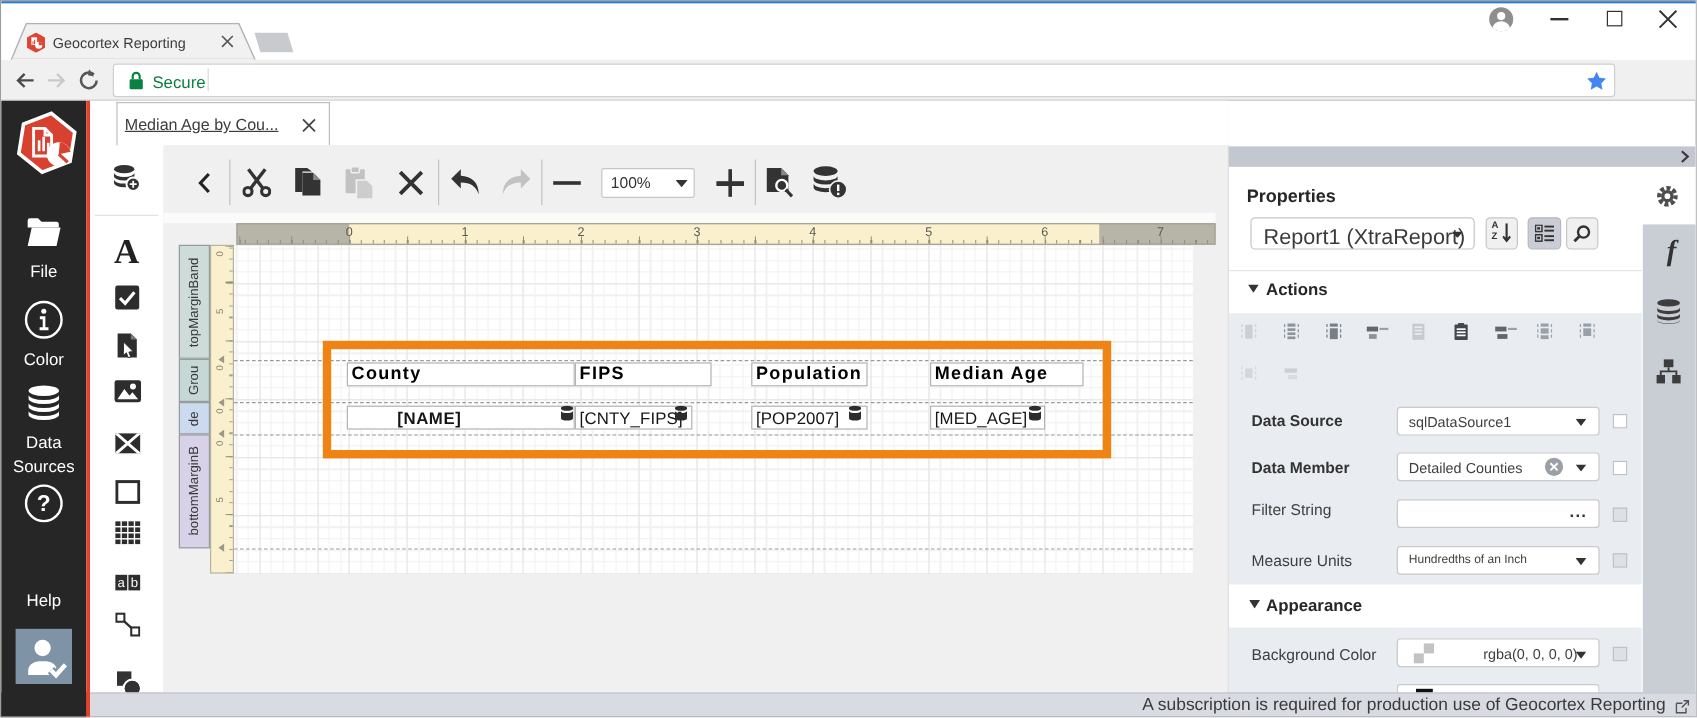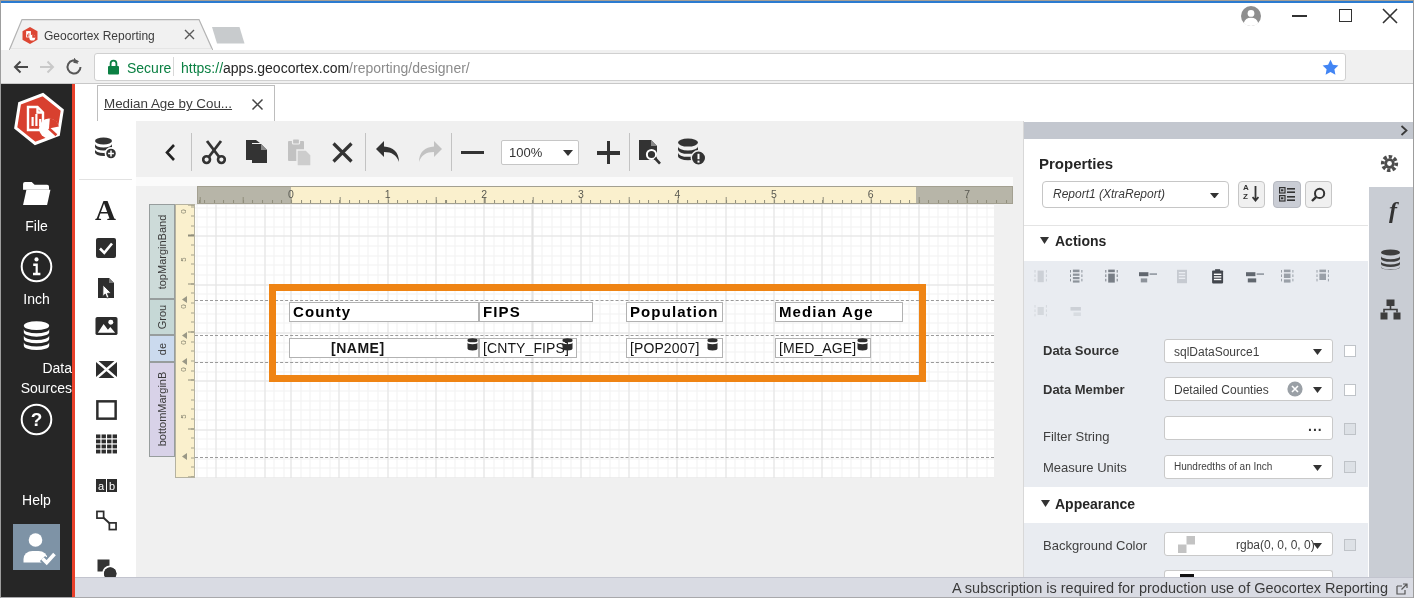--- a/index.html
+++ b/index.html
@@ -83,21 +83,20 @@
     <polygon points="13,0.5 13,6 18,6" fill="#575757" transform="translate(-4.2,-1) rotate(10 14 3)"></polygon>
   </svg>
 
   <div class="abs" style="left:93px;top:53px;width:1252px;height:28px;background:#fff;border:1px solid #d0d0d0;border-radius:3px;"></div>
   <svg class="abs" style="left:106px;top:59px;" width="13" height="16" viewBox="0 0 13 16">
     <rect x="1" y="7" width="11" height="8.4" rx="1" fill="#0b8043"></rect>
     <path d="M3.6 7 V4.6 a2.9 2.9 0 0 1 5.8 0 V7" stroke="#0b8043" stroke-width="1.8" fill="none"></path>
   </svg>
   <div class="abs" style="left:126px;top:60px;font-size:14px;color:#0b8043;">Secure</div>
   <div class="abs" style="left:172px;top:57px;width:1px;height:19px;background:#d8d8d8;"></div>
-  <div class="abs" style="left:180px;top:60px;font-size:14px;color:#0b8043;">https://<span style="color:#262626;">apps.geocortex.com</span><span style="color:#8b8b8b;">/reporting/designer/</span></div>
 
   <svg class="abs" style="left:1321px;top:59px;" width="17" height="17" viewBox="0 0 17 17">
     <path d="M8.5 0.8 L10.9 5.8 L16.4 6.5 L12.4 10.3 L13.4 15.8 L8.5 13.1 L3.6 15.8 L4.6 10.3 L0.6 6.5 L6.1 5.8 Z" fill="#4285f4"></path>
   </svg>
 
   <div class="abs" id="sidebar" style="left:0;top:84px;width:71px;height:514px;background:#262626;"></div>
   <div class="abs" style="left:71px;top:84px;width:3px;height:514px;background:#e8402a;"></div>
 
   <svg class="abs" style="left:11px;top:90px;" width="54" height="60" viewBox="0 0 54 60">
     <g transform="rotate(9 27 29)">
@@ -117,29 +116,29 @@
     <path d="M1 3 a2 2 0 0 1 2-2 H10 l3 3 H26 a2 2 0 0 1 2 2 v3 H1 Z" fill="#fff"></path>
     <path d="M4.5 9 H29.5 L26 25 H1 Z" fill="#fff"></path>
   </svg>
   <div class="abs" style="left:0;top:218px;width:71px;text-align:center;font-size:14px;color:#ffffff;">File</div>
 
   <svg class="abs" style="left:19px;top:250px;" width="33" height="33" viewBox="0 0 33 33">
     <circle cx="16.5" cy="16.5" r="14.8" fill="none" stroke="#fff" stroke-width="2"></circle>
     <circle cx="16.5" cy="9.4" r="2.1" fill="#fff"></circle>
     <path d="M13.2 13.6 h4.6 v9.2 h2.6 v2.4 H13 v-2.4 h2.6 v-6.8 h-2.4 Z" fill="#fff"></path>
   </svg>
-  <div class="abs" style="left:0;top:291px;width:71px;text-align:center;font-size:14px;color:#ffffff;">Inch</div>
+  <div class="abs" style="left:0;top:291px;width:71px;text-align:center;font-size:14px;color:#ffffff;">Color</div>
 
   <svg class="abs" style="left:20px;top:320px;" width="31" height="31" viewBox="0 0 33 33">
     <ellipse cx="16.5" cy="6" rx="13.5" ry="4.6" fill="#fff"></ellipse>
     <path d="M3 9.5 a13.5 4.6 0 0 0 27 0 v3.6 a13.5 4.6 0 0 1 -27 0 Z" fill="#fff"></path>
     <path d="M3 16.6 a13.5 4.6 0 0 0 27 0 v3.6 a13.5 4.6 0 0 1 -27 0 Z" fill="#fff"></path>
     <path d="M3 23.7 a13.5 4.6 0 0 0 27 0 v3.6 a13.5 4.6 0 0 1 -27 0 Z" fill="#fff"></path>
   </svg>
-  <div class="abs" style="left:0;top:358px;width:71px;text-align:right;font-size:14px;color:#ffffff;line-height:20.2px;">Data<br>Sources</div>
+  <div class="abs" style="left:0;top:358px;width:71px;text-align:center;font-size:14px;color:#ffffff;line-height:20.2px;">Data<br>Sources</div>
 
   <svg class="abs" style="left:19px;top:403px;" width="33" height="33" viewBox="0 0 33 33">
     <circle cx="16.5" cy="16.5" r="14.8" fill="none" stroke="#fff" stroke-width="2"></circle>
     <text x="16.5" y="23" font-family="Liberation Sans, sans-serif" font-size="19" font-weight="bold" fill="#fff" text-anchor="middle">?</text>
   </svg>
   <div class="abs" style="left:0;top:444px;width:71px;text-align:center;font-size:14px;color:#ffffff;margin-top:48px;">Help</div>
 
   <div class="abs" style="left:12px;top:524px;width:47px;height:46px;background:#7e93a6;"></div>
   <svg class="abs" style="left:12px;top:524px;" width="47" height="46" viewBox="0 0 47 46">
     <circle cx="22.5" cy="16" r="6.8" fill="#fff"></circle>
@@ -415,21 +414,21 @@
 
     <div style="position:absolute;left:15px;top:34px;font-size:15px;font-weight:bold;color:#262626;">Properties</div>
 
     <svg style="position:absolute;left:356px;top:33px;" width="19" height="19" viewBox="0 0 19 19">
       <circle cx="9.5" cy="9.5" r="6.8" fill="none" stroke="#4d4d4d" stroke-width="3.6" stroke-dasharray="3.34 2" stroke-dashoffset="1"></circle>
       <circle cx="9.5" cy="9.5" r="5.2" fill="#4d4d4d"></circle>
       <circle cx="9.5" cy="9.5" r="2.4" fill="#fff"></circle>
     </svg>
 
     <div style="position:absolute;left:18px;top:60px;width:187px;height:27px;background:#fff;border:1px solid #c6c6c6;border-radius:4px;"></div>
-    <div style="position:absolute;left:29px;top:66px;font-size:12px;color:#3a3a3a;font-style:italic;">Report1 (XtraReport)</div>
+    <div style="position:absolute;left:29px;top:66px;font-size:18px;color:#3a3a3a;">Report1 (XtraReport)</div>
     <svg style="position:absolute;left:186px;top:71.5px;" width="9" height="5.5" viewBox="0 0 9 5.5">
         <polygon points="0,0 9,0 4.5,5.5" fill="#333"></polygon>
       </svg>
 
     <div style="position:absolute;left:214px;top:60px;width:27px;height:27px;background:#f0f0f0;border:1px solid #c6c6c6;border-radius:4px;"></div>
     <div style="position:absolute;left:219px;top:63px;font-size:8px;font-weight:bold;color:#333;line-height:8.5px;">A<br>Z</div>
     <svg style="position:absolute;left:228px;top:65px;" width="7" height="17" viewBox="0 0 7 17">
       <path d="M3.5 0 V14 M0.5 11 L3.5 14.6 L6.5 11" stroke="#333" stroke-width="1.8" fill="none"></path>
     </svg>
 
@@ -566,21 +565,21 @@
     <div style="position:absolute;left:150px;top:262px;font-size:12px;color:#3f3f3f;">Detailed Counties</div>
     <svg style="position:absolute;left:263px;top:260px;" width="16" height="16" viewBox="0 0 16 16">
       <circle cx="8" cy="8" r="7.6" fill="#9aa0a6"></circle>
       <path d="M5 5 L11 11 M11 5 L5 11" stroke="#fff" stroke-width="1.6"></path>
     </svg>
     <svg class="pcaret" style="top:266px;" width="9" height="6" viewBox="0 0 9 6">
         <polygon points="0,0 9,0 4.5,6" fill="#333"></polygon>
       </svg>
     <div class="pcheck" style="top:262.6px;background:#fff;"></div>
 
-    <div class="plabel" style="left:19px;top:308px;text-align:right;">Filter String</div>
+    <div class="plabel" style="left:19px;top:296px;text-align:right;">Filter String</div>
     <div class="pinput" style="top:295.2px;"></div>
     <div style="position:absolute;left:284px;top:297px;font-size:14px;font-weight:bold;color:#333;letter-spacing:1px;">...</div>
     <div class="pcheck" style="top:301.5px;background:#dde1e6;"></div>
 
     <div class="plabel" style="left:19px;top:338.5px;">Measure Units</div>
     <div class="pinput" style="top:333.9px;"></div>
     <div style="position:absolute;left:150px;top:339.5px;font-size:10px;color:#3f3f3f;">Hundredths of an Inch</div>
     <svg class="pcaret" style="top:343.5px;" width="9" height="6" viewBox="0 0 9 6">
         <polygon points="0,0 9,0 4.5,6" fill="#333"></polygon>
       </svg>

